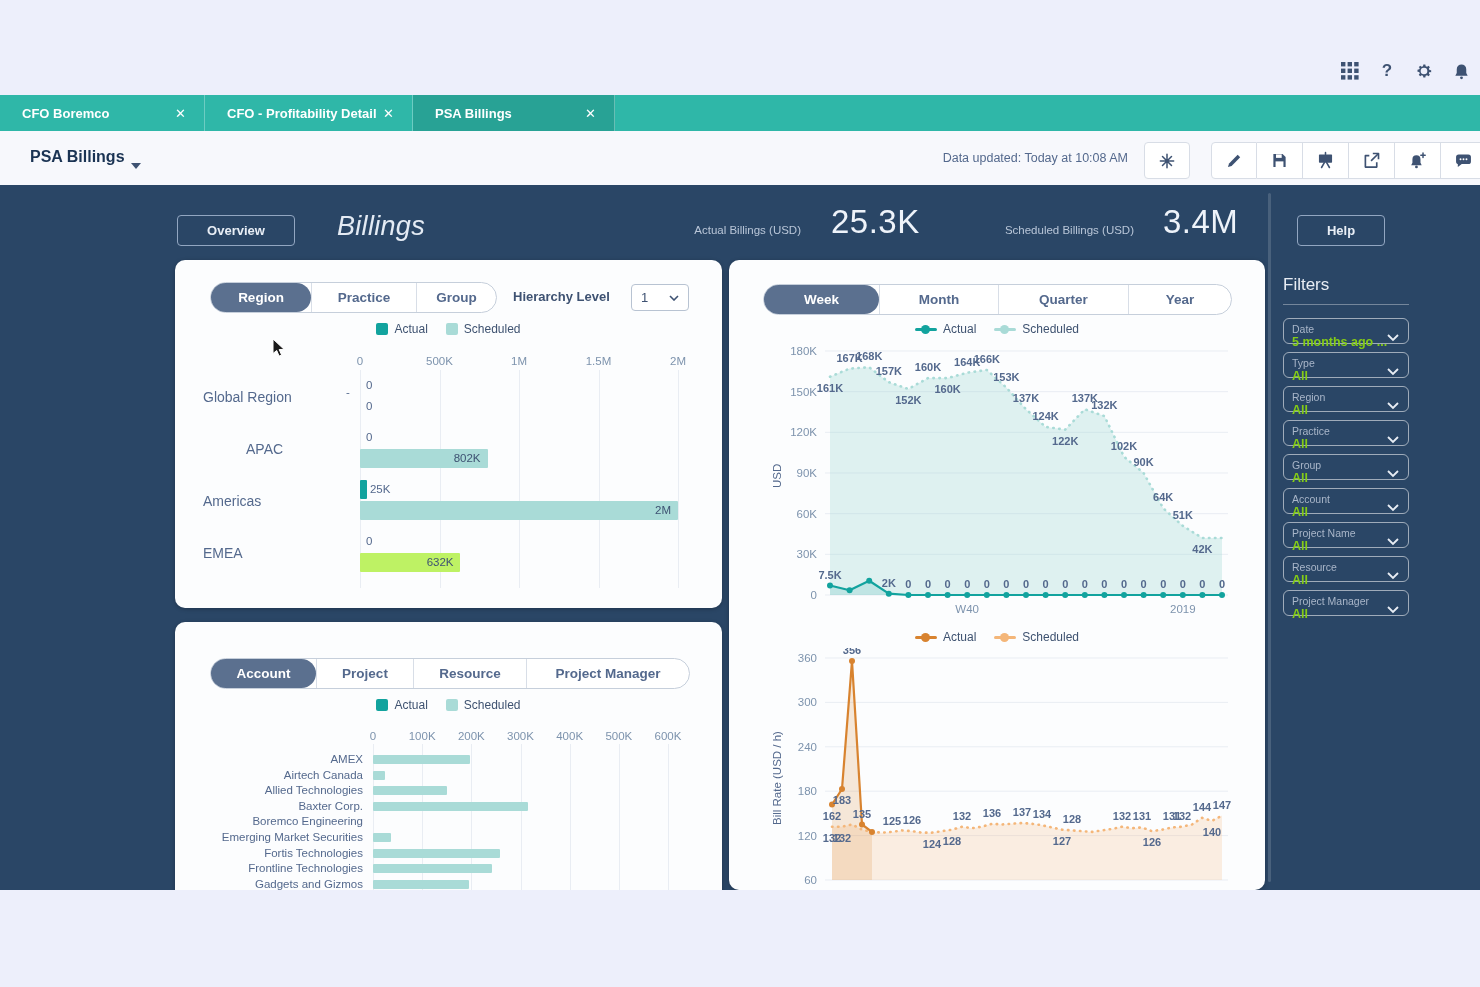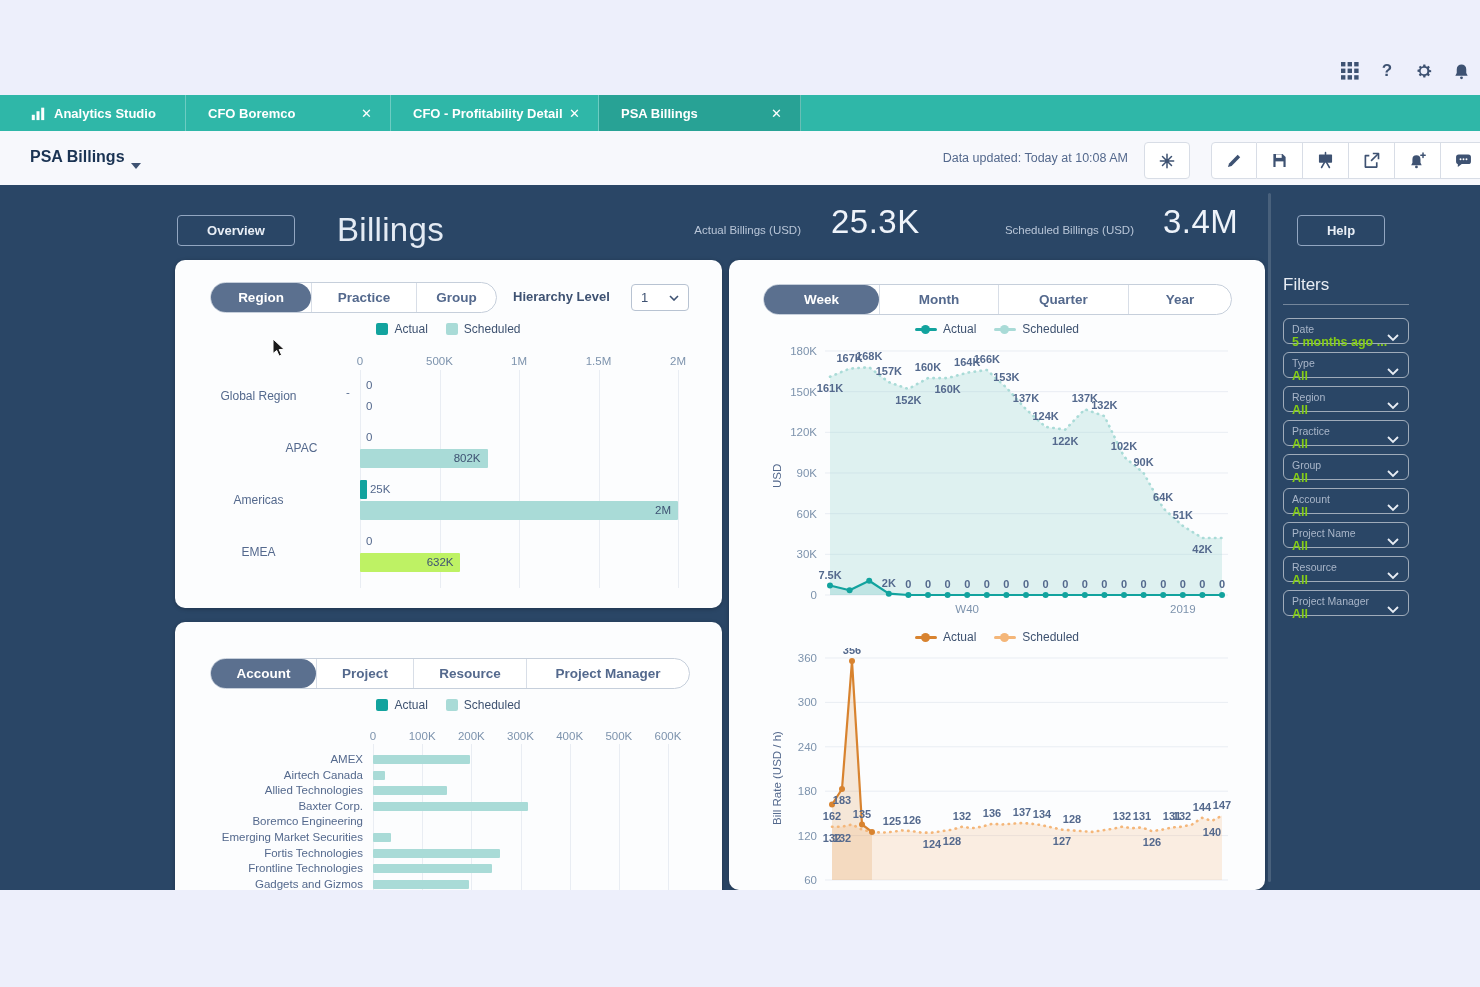--- a/index.html
+++ b/index.html
@@ -31,41 +31,41 @@
     justify-content:center;cursor:pointer;box-sizing:border-box;}
   #sparkle-btn{position:absolute;right:290px;top:11px;border-radius:4px;}
   #tgroup{position:absolute;right:-7px;top:11px;display:flex;}
   #tgroup .tbtn{border-left:none;}
   #tgroup .tbtn:first-child{border-left:1px solid #d8dde6;border-radius:4px 0 0 4px;}
   
   #dash{position:absolute;left:0;top:185px;width:1480px;height:705px;background:#2a4666;overflow:hidden;}
   .dbtn{position:absolute;height:31px;border:1px solid #92a6c1;border-radius:4px;color:#e8eef6;
     font-size:13px;font-weight:bold;display:flex;align-items:center;justify-content:center;
     box-sizing:border-box;cursor:pointer;background:transparent;}
-  #billings-title{position:absolute;left:337px;top:26px;font-size:33px;color:#e4ebf4;letter-spacing:.3px;}
+  #billings-title{position:absolute;left:337px;top:26px;font-size:27px;color:#e4ebf4;letter-spacing:.3px;font-style:italic;}
   .kpi-label{position:absolute;top:39px;font-size:11.5px;color:#b9c6d8;}
   .kpi-value{position:absolute;top:18px;font-size:33px;color:#eef3fa;letter-spacing:.5px;}
   .card{position:absolute;background:#fcfdfe;border-radius:10px;box-shadow:0 1px 4px rgba(0,0,0,.25);}
   
   .seg{display:inline-flex;background:#fff;border:1px solid #c6cfdb;border-radius:16px;height:31px;
     box-sizing:border-box;align-items:stretch;}
   .seg .it{display:flex;align-items:center;justify-content:center;font-size:13.5px;font-weight:bold;
     color:#54698d;border-left:1px solid #d8dee7;cursor:pointer;box-sizing:border-box;}
   .seg .it:first-child{border-left:none;}
   .seg .it.on{background:#5b708f;color:#fff;border-radius:15px;}
   
   .legend{position:absolute;left:0;right:0;display:flex;justify-content:center;gap:18px;align-items:center;}
   .lg-item{display:flex;align-items:center;gap:6px;font-size:12px;color:#3e5270;}
   .lg-sq{width:12px;height:12px;border-radius:2px;}
   .lg-line{width:22px;height:3px;border-radius:2px;position:relative;}
   .lg-line i{position:absolute;width:9px;height:9px;border-radius:50%;left:6px;top:-3px;background:inherit;}
   
   .btick{position:absolute;font-size:11.5px;color:#7d93ad;transform:translateX(-50%);}
   .vline{position:absolute;width:1px;background:#e9edf3;}
-  .cat-label{position:absolute;font-size:12px;color:#54698d;text-align:center;}
+  .cat-label{position:absolute;font-size:14px;color:#54698d;text-align:left;margin-left:28px;}
   .hbar{position:absolute;height:19px;border-radius:1px;font-size:11.5px;color:#3e5272;
     text-align:right;box-sizing:border-box;padding-right:7px;line-height:19px;}
   .zero-label,.out-label{position:absolute;font-size:11.5px;color:#54698d;line-height:19px;}
   .thinbar{position:absolute;height:9px;border-radius:1px;}
   .rowlabel{position:absolute;font-size:11.5px;color:#54698d;text-align:right;line-height:13px;}
   
   svg text.tick{font-size:11.5px;fill:#7d93ad;font-family:"Liberation Sans",sans-serif;}
   svg text.dlabel{font-size:11px;font-weight:bold;fill:#54698d;font-family:"Liberation Sans",sans-serif;}
   .ylab{position:absolute;font-size:11.5px;color:#54698d;transform:rotate(-90deg);transform-origin:left top;white-space:nowrap;}
   
@@ -114,30 +114,20 @@
     <span class="tico">
       <svg width="19" height="19" viewBox="0 0 24 24">
           <path fill="#3e5272" d="M12 3a6 6 0 0 0-6 6v5l-1.8 3.5h15.6L18 14V9a6 6 0 0 0-6-6z"></path>
           <circle cx="12" cy="20" r="1.8" fill="#3e5272"></circle>
         </svg>
     </span>
   </div>
 </div>
 
 <div id="tabbar">
-    <div class="tab" style="width: 186px; padding: 0px 14px 0px 30px;">
-      <svg width="16" height="16" viewBox="0 0 18 18" style="margin-right: 8px;">
-        <g fill="#fff">
-          <rect x="2" y="11" width="3.4" height="6"></rect>
-          <rect x="7.3" y="7" width="3.4" height="10"></rect>
-          <rect x="12.6" y="3" width="3.4" height="14"></rect>
-        </g>
-      </svg>
-      <span class="lbl">Analytics Studio</span>
-    </div>
     <div class="tab" style="width: 205px; padding: 0px 14px 0px 22px;">
       <span class="lbl">CFO Boremco</span>
       <span class="x">✕</span>
     </div>
     <div class="tab" style="width: 208px; padding: 0px 14px 0px 22px;">
       <span class="lbl">CFO - Profitability Detail</span>
       <span class="x">✕</span>
     </div>
     <div class="tab active" style="width: 202px; padding: 0px 14px 0px 22px;">
       <span class="lbl">PSA Billings</span>

